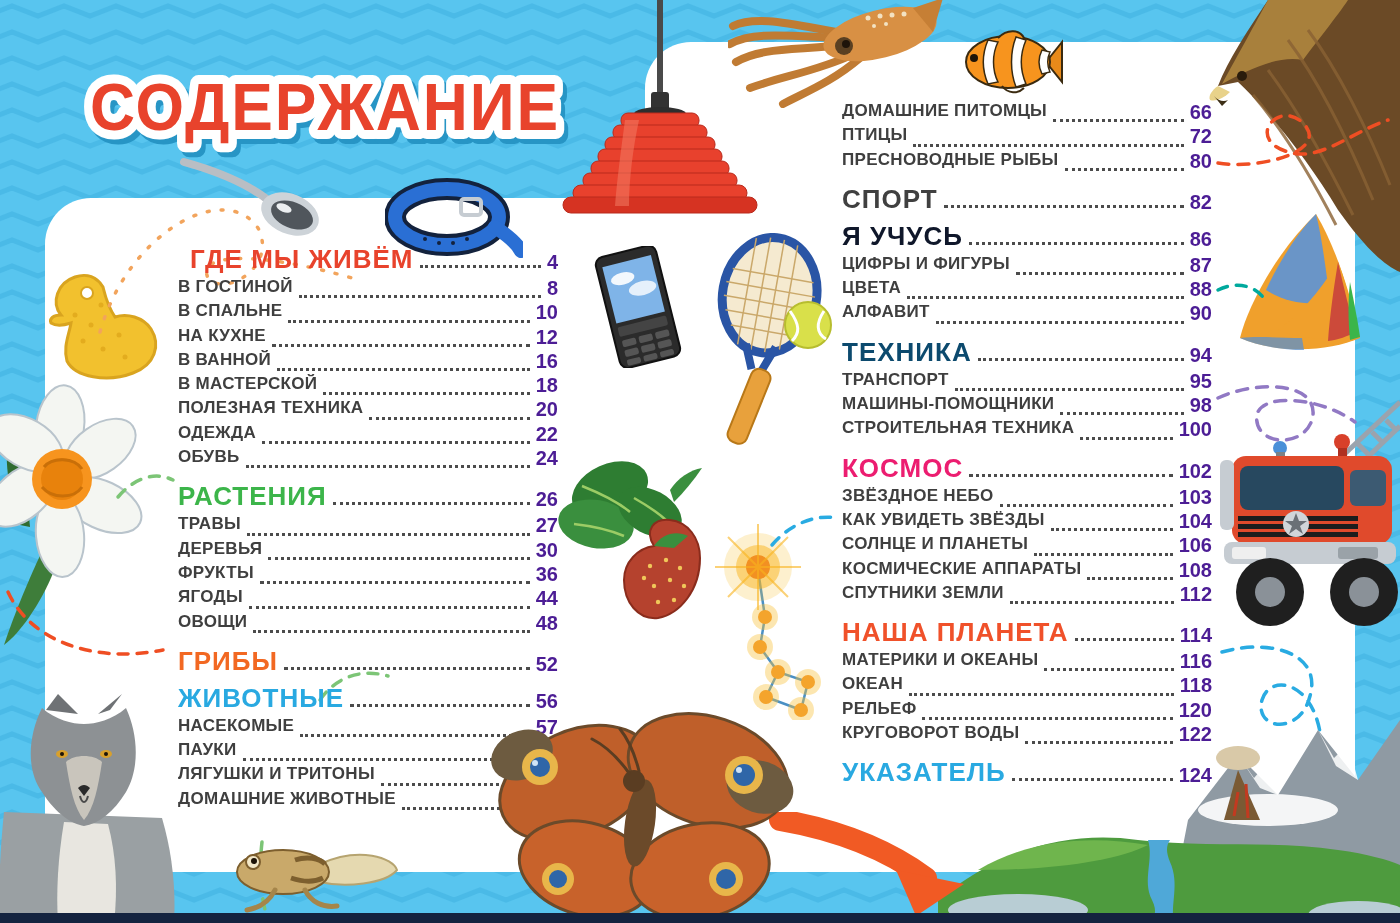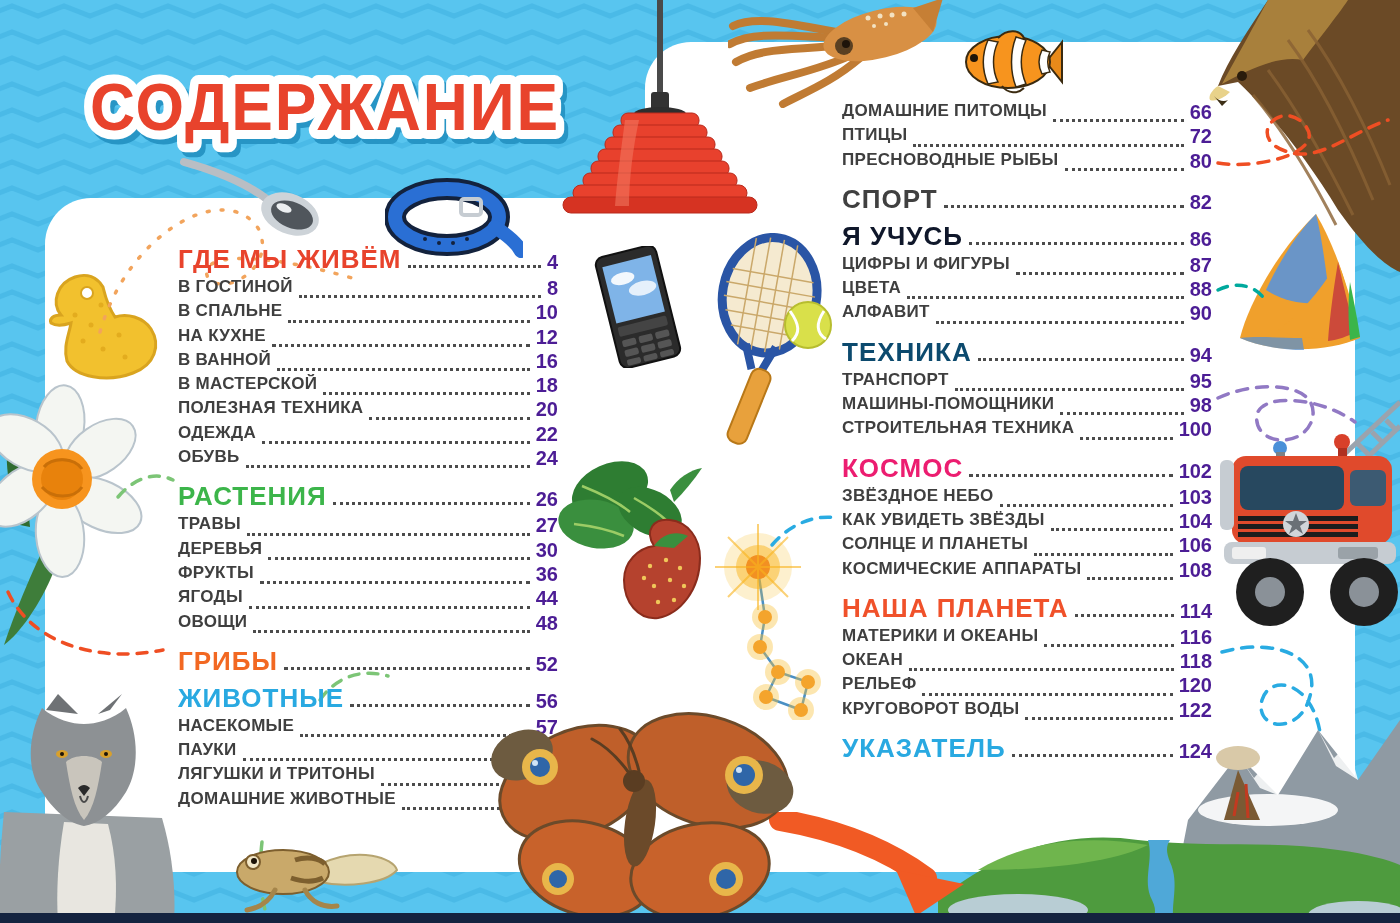--- a/index.html
+++ b/index.html
@@ -10,21 +10,21 @@
   .abs{position:absolute;}
   
   .panel{position:absolute;background:#fff;border-radius:46px;z-index:1;}
   .panel-main{left:45px;top:198px;width:1310px;height:674px;}
   .panel-top{left:645px;top:42px;width:710px;height:400px;}
   
   .toc{position:absolute;z-index:3;}
   #left-col{left:178px;top:246px;width:380px;}
   #right-col{left:842px;top:102px;width:370px;}
   .head-row{display:flex;align-items:flex-end;margin:11px 0 6px 0;}
-  .toc-section:first-child .head-row{margin-top:0;}
+  .toc-section:first-child .head-row{margin-top:0;margin-left:12px;}
   .head-title{font-size:26px;font-weight:bold;letter-spacing:1px;line-height:1;white-space:nowrap;}
   .item-row{display:flex;align-items:flex-start;height:24.3px;}
   .item-label{font-size:17px;font-weight:bold;color:#3f3f3f;letter-spacing:.3px;white-space:nowrap;line-height:1.1;}
   .dots{flex:1;border-bottom:3px dotted #4c4c4c;margin:0 6px 4px 6px;height:0;align-self:flex-end;min-width:20px;}
   .pg{font-size:20px;font-weight:bold;color:#4c1d95;line-height:1;}
   
   .decor{position:absolute;z-index:2;}
   .over{z-index:4;}
   .bar-bottom{position:absolute;left:0;bottom:0;width:1400px;height:10px;background:#14233f;z-index:6;}
   .title-svg{position:absolute;left:70px;top:48px;z-index:3;}
@@ -615,20 +615,25 @@
         <div class="item-row">
           <span class="item-label">СОЛНЦЕ И ПЛАНЕТЫ</span>
           <span class="dots"></span>
           <span class="pg">106</span>
         </div>
         <div class="item-row">
           <span class="item-label">КОСМИЧЕСКИЕ АППАРАТЫ</span>
           <span class="dots"></span>
           <span class="pg">108</span>
         </div>
+        <div class="item-row">
+          <span class="item-label">СПУТНИКИ ЗЕМЛИ</span>
+          <span class="dots"></span>
+          <span class="pg">112</span>
+        </div>
       </div>
       <div class="toc-section">
         <div class="head-row">
           <span class="head-title" style="color: rgb(240, 81, 42);">НАША ПЛАНЕТА</span>
           <span class="dots"></span>
           <span class="pg">114</span>
         </div>
         <div class="item-row">
           <span class="item-label">МАТЕРИКИ И ОКЕАНЫ</span>
           <span class="dots"></span>

